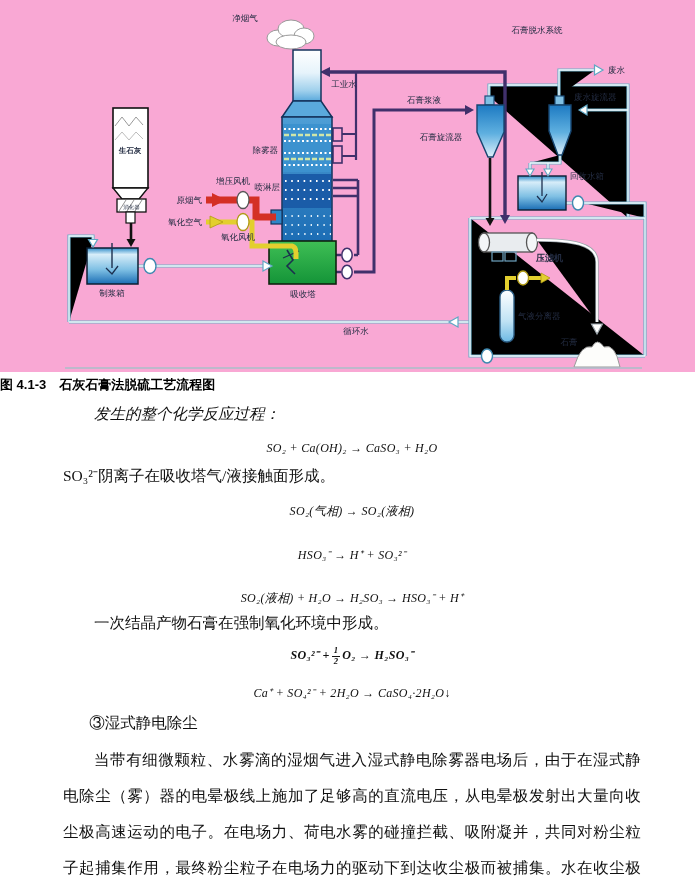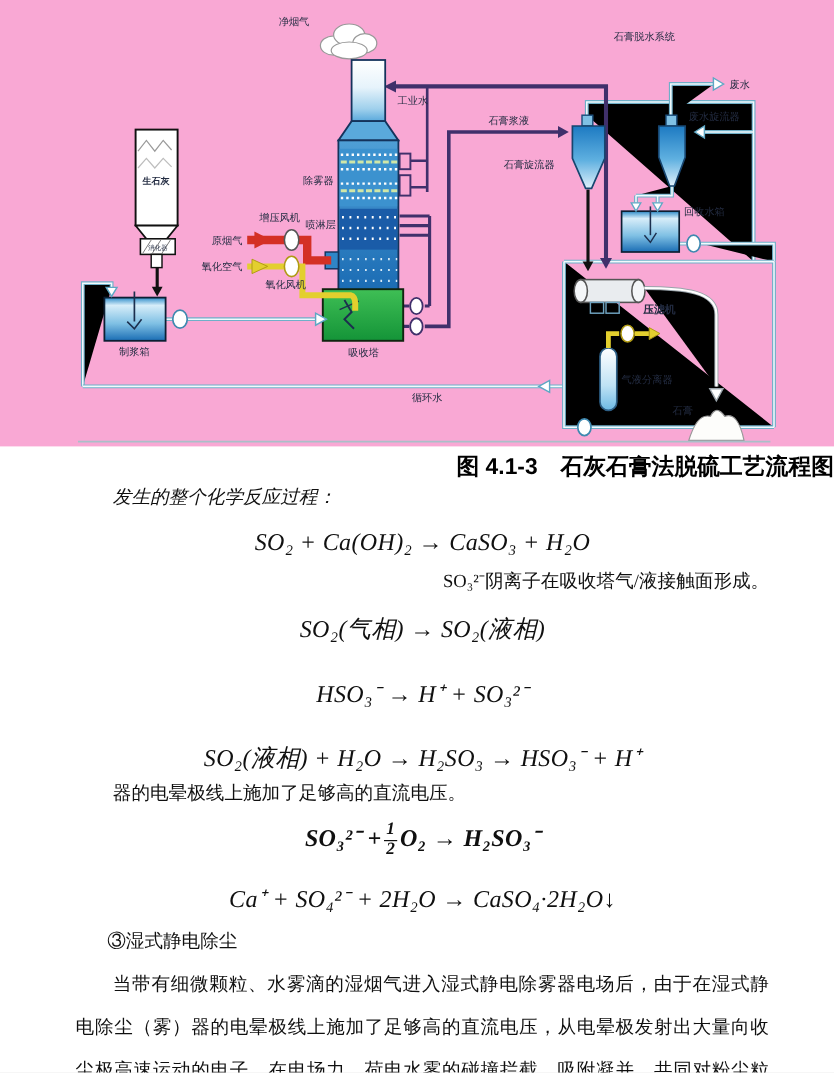--- a/index.html
+++ b/index.html
@@ -1,25 +1,25 @@
 <!DOCTYPE html>
 <html><head>
 <meta charset="utf-8">
 <style>
   html,body{margin:0;padding:0;background:#e8e8e8;}
   .page{position:relative;width:695px;height:894px;background:#ffffff;margin:0 auto;
         font-family:"Liberation Serif",serif;color:#111;overflow:hidden;}
   .diagram-wrap{position:absolute;left:0;top:0;width:695px;height:372px;background:#f9a8d4;}
   svg text{font-family:"Liberation Sans",sans-serif;fill:#232c42;}
-  .caption{position:absolute;left:0;top:376px;width:695px;text-align:right;
-           font-family:"Liberation Sans",sans-serif;font-weight:bold;font-size:19px;color:#000;}
+  .caption{position:absolute;left:0;top:376px;width:695px;text-align:left;
+           font-family:"Liberation Sans",sans-serif;font-weight:bold;font-size:13px;color:#000;}
   .content{position:absolute;left:63px;top:400px;width:578px;font-size:15.5px;color:#101010;}
   .indent{text-indent:2em;margin:0;}
-  .noindent{text-indent:0;margin:0;text-align:right;}
-  .eq{text-align:center;font-style:italic;font-size:20px;letter-spacing:.3px;}
+  .noindent{text-indent:0;margin:0;}
+  .eq{text-align:center;font-style:italic;font-size:12px;letter-spacing:.3px;}
   .frac{display:inline-flex;flex-direction:column;align-items:center;vertical-align:middle;
         font-size:.72em;line-height:1.1;margin:0 2px;font-style:italic;}
   .frac .num{border-bottom:1.2px solid #111;padding:0 2px;}
   .bodypar{text-align:justify;line-height:36px;margin:0;letter-spacing:.2px;}
   .pipeO{fill:none;stroke:#6fafc8;stroke-width:3.2;}
   .pipeI{fill:none;stroke:#f2fafd;stroke-width:1.3;}
   .greyO{fill:none;stroke:#9aa4ab;stroke-width:3.4;}
   .greyI{fill:none;stroke:#fefefe;stroke-width:1.8;}
   .pur{fill:none;stroke:#40306b;}
   .lblb{font-size:8.5px;}
@@ -260,21 +260,21 @@
 
   <div class="caption">图 4.1-3　石灰石膏法脱硫工艺流程图</div>
 
   <div class="content">
     <p class="indent" style="margin-top:4px;font-style:italic;">发生的整个化学反应过程：</p>
     <div class="eq" style="margin-top:16px;">SO₂ + Ca(OH)₂ → CaSO₃ + H₂O</div>
     <p class="noindent" style="margin-top:8px;">SO₃²⁻阴离子在吸收塔气/液接触面形成。</p>
     <div class="eq" style="margin-top:16px;">SO₂(气相) → SO₂(液相)</div>
     <div class="eq" style="margin-top:26px;">HSO₃⁻ → H⁺ + SO₃²⁻</div>
     <div class="eq" style="margin-top:26px;">SO₂(液相) + H₂O → H₂SO₃ → HSO₃⁻ + H⁺</div>
-    <p class="indent" style="margin-top:6px;">器的电晕极线上施加了足够高的直流电压。</p>
+    <p class="indent" style="margin-top:6px;">一次结晶产物石膏在强制氧化环境中形成。</p>
     <div class="eq" style="margin-top:12px;font-weight:bold;">
       <span>SO₃²⁻ +</span><span class="frac">
           <span class="num">1</span>
           <span class="den">2</span>
         </span><span>O₂ → H₂SO₃⁻</span>
     </div>
     <div class="eq" style="margin-top:18px;">Ca⁺ + SO₄²⁻ + 2H₂O → CaSO₄·2H₂O↓</div>
     <p style="margin:12px 0 0 0;text-indent:1.7em;">③湿式静电除尘</p>
     <p class="bodypar indent" style="margin-top:8px;">当带有细微颗粒、水雾滴的湿烟气进入湿式静电除雾器电场后，由于在湿式静电除尘（雾）器的电晕极线上施加了足够高的直流电压，从电晕极发射出大量向收尘极高速运动的电子。在电场力、荷电水雾的碰撞拦截、吸附凝并，共同对粉尘粒子起捕集作用，最终粉尘粒子在电场力的驱动下到达收尘极而被捕集。水在收尘极上形成连续的水膜，将捕获的粉尘冲刷到灰斗中随水排出，除尘效率 99%，脱硫设施附带 50%除尘效率，综合除尘效率为 99.5%。</p>
   </div>

